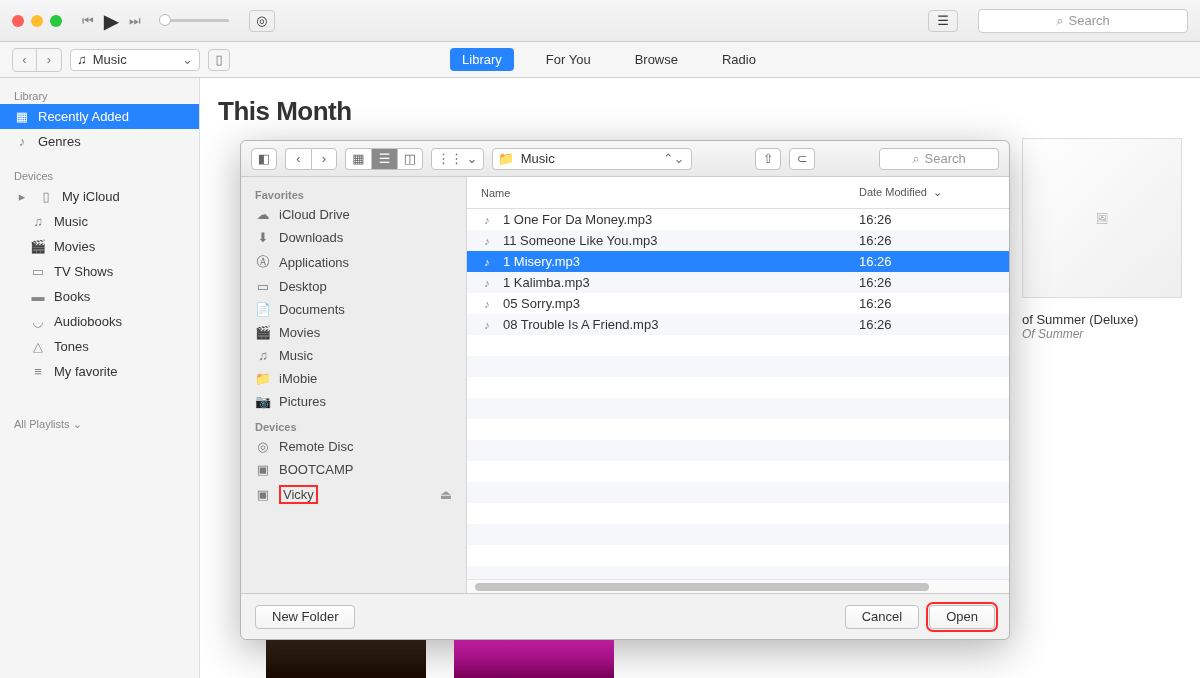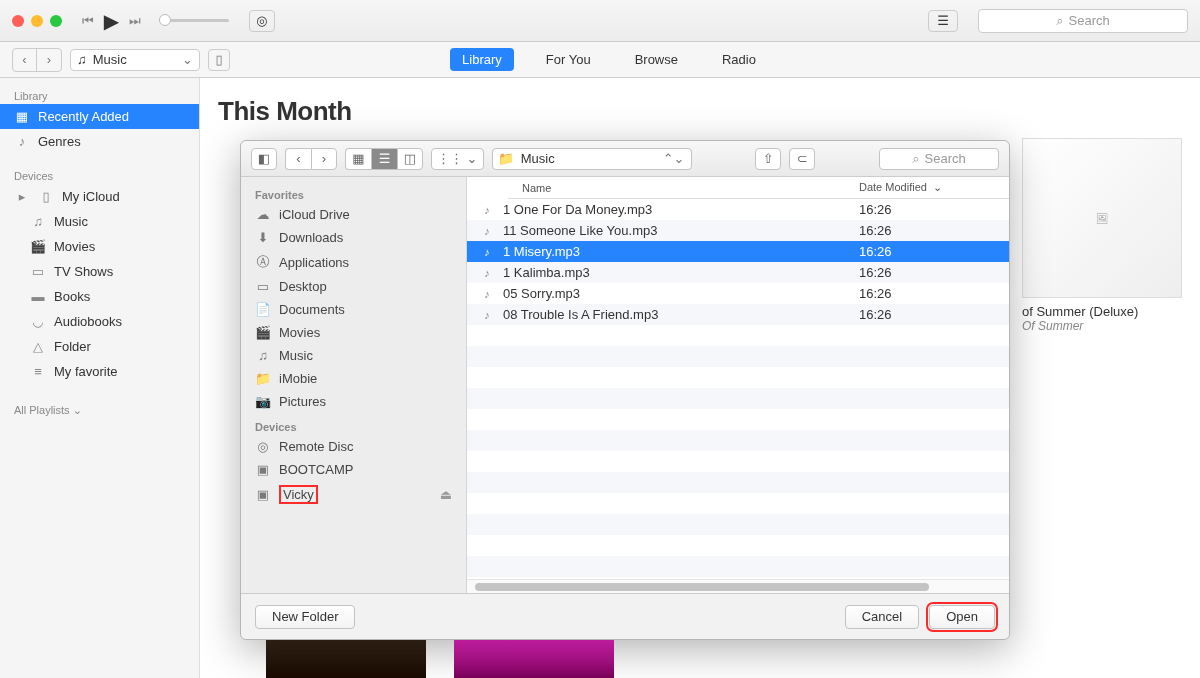--- a/index.html
+++ b/index.html
@@ -42,21 +42,21 @@
 .sb-item.sel .ico{color:#fff;}
 .sb-sub{padding-left:30px;}
 
 
 .content{flex:1;padding:18px 0 0 18px;position:relative;}
 .bigtitle{font-size:26px;font-weight:800;letter-spacing:-0.5px;}
 
 
 .albumpeek{position:absolute;right:18px;top:60px;width:160px;}
 .albumart{width:160px;height:160px;background:linear-gradient(135deg,#fff,#eee);border:1px solid #ddd;display:flex;align-items:center;justify-content:center;font-size:10px;color:#999;overflow:hidden;}
-.albumtxt1{margin-top:6px;font-size:13px;}
+.albumtxt1{margin-top:14px;font-size:13px;}
 .albumtxt2{font-size:12px;color:#888;font-style:italic;}
 
 
 .thumbs{position:absolute;left:266px;bottom:0;display:flex;gap:28px;}
 .thumb{width:160px;height:44px;background:#222;}
 
 
 .dialog{position:absolute;left:240px;top:140px;width:770px;height:500px;background:#f2f2f2;border:1px solid #b5b5b5;border-radius:6px;box-shadow:0 10px 40px rgba(0,0,0,0.3);display:flex;flex-direction:column;}
 .dlg-tb{height:36px;background:linear-gradient(#f7f7f7,#e9e9e9);border-bottom:1px solid #ccc;display:flex;align-items:center;padding:0 10px;gap:8px;border-radius:6px 6px 0 0;}
 .tbbtn{height:22px;min-width:26px;border:1px solid #c3c3c3;border-radius:4px;background:#fff;display:flex;align-items:center;justify-content:center;color:#666;padding:0 5px;}
@@ -72,21 +72,21 @@
 
 .dlg-body{flex:1;display:flex;overflow:hidden;}
 .dlg-side{width:226px;background:#ededed;border-right:1px solid #d5d5d5;padding-top:4px;overflow:auto;}
 .ds-hdr{font-size:11px;color:#888;padding:8px 14px 2px;font-weight:600;}
 .ds-item{display:flex;align-items:center;gap:8px;padding:4px 14px;color:#444;}
 .ds-item .dsi{width:16px;color:#7a7a7a;text-align:center;}
 .ds-item .ej{margin-left:auto;color:#999;}
 .redbox{border:2px solid #ff2a2a;padding:0 2px;}
 
 .dlg-files{flex:1;background:#fff;display:flex;flex-direction:column;}
-.fhdr{height:22px;border-bottom:1px solid #ddd;display:flex;align-items:center;font-size:11px;color:#555;margin-left:41px;}
+.fhdr{height:32px;border-bottom:1px solid #ddd;display:flex;align-items:center;font-size:11px;color:#555;}
 .fhdr .c1{flex:1;padding-left:14px;}
 .fhdr .c2{width:150px;}
 .frow{height:21px;display:flex;align-items:center;}
 .frow:nth-child(even){background:#f5f7fa;}
 .frow.sel{background:#2684ff;color:#fff;}
 .frow .fi{width:20px;text-align:center;margin:0 6px 0 10px;color:#888;font-size:11px;}
 .frow.sel .fi{color:#fff;}
 .frow .fname{flex:1;}
 .frow .fdate{width:150px;}
 .fscroll{flex:1;overflow:auto;}
@@ -189,27 +189,27 @@
     <div class="sb-item sb-sub">
         <span class="ico">▬</span>
         <span>Books</span>
       </div>
     <div class="sb-item sb-sub">
         <span class="ico">◡</span>
         <span>Audiobooks</span>
       </div>
     <div class="sb-item sb-sub">
         <span class="ico">△</span>
-        <span>Folder</span>
+        <span>Tones</span>
       </div>
     <div class="sb-item sb-sub">
         <span class="ico">≡</span>
         <span>My favorite</span>
       </div>
-    <div class="sb-hdr" style="margin-top:14px;cursor:pointer;">
+    <div class="sb-hdr" style="margin-top:28px;cursor:pointer;">
       <span>All Playlists</span> <span>⌄</span>
     </div>
   </div>
 
   <div class="content">
     <div class="bigtitle">This Month</div>
     <div class="albumpeek">
       <div class="albumart">🖼</div>
       <div class="albumtxt1">of Summer (Deluxe)</div>
       <div class="albumtxt2">Of Summer</div>

